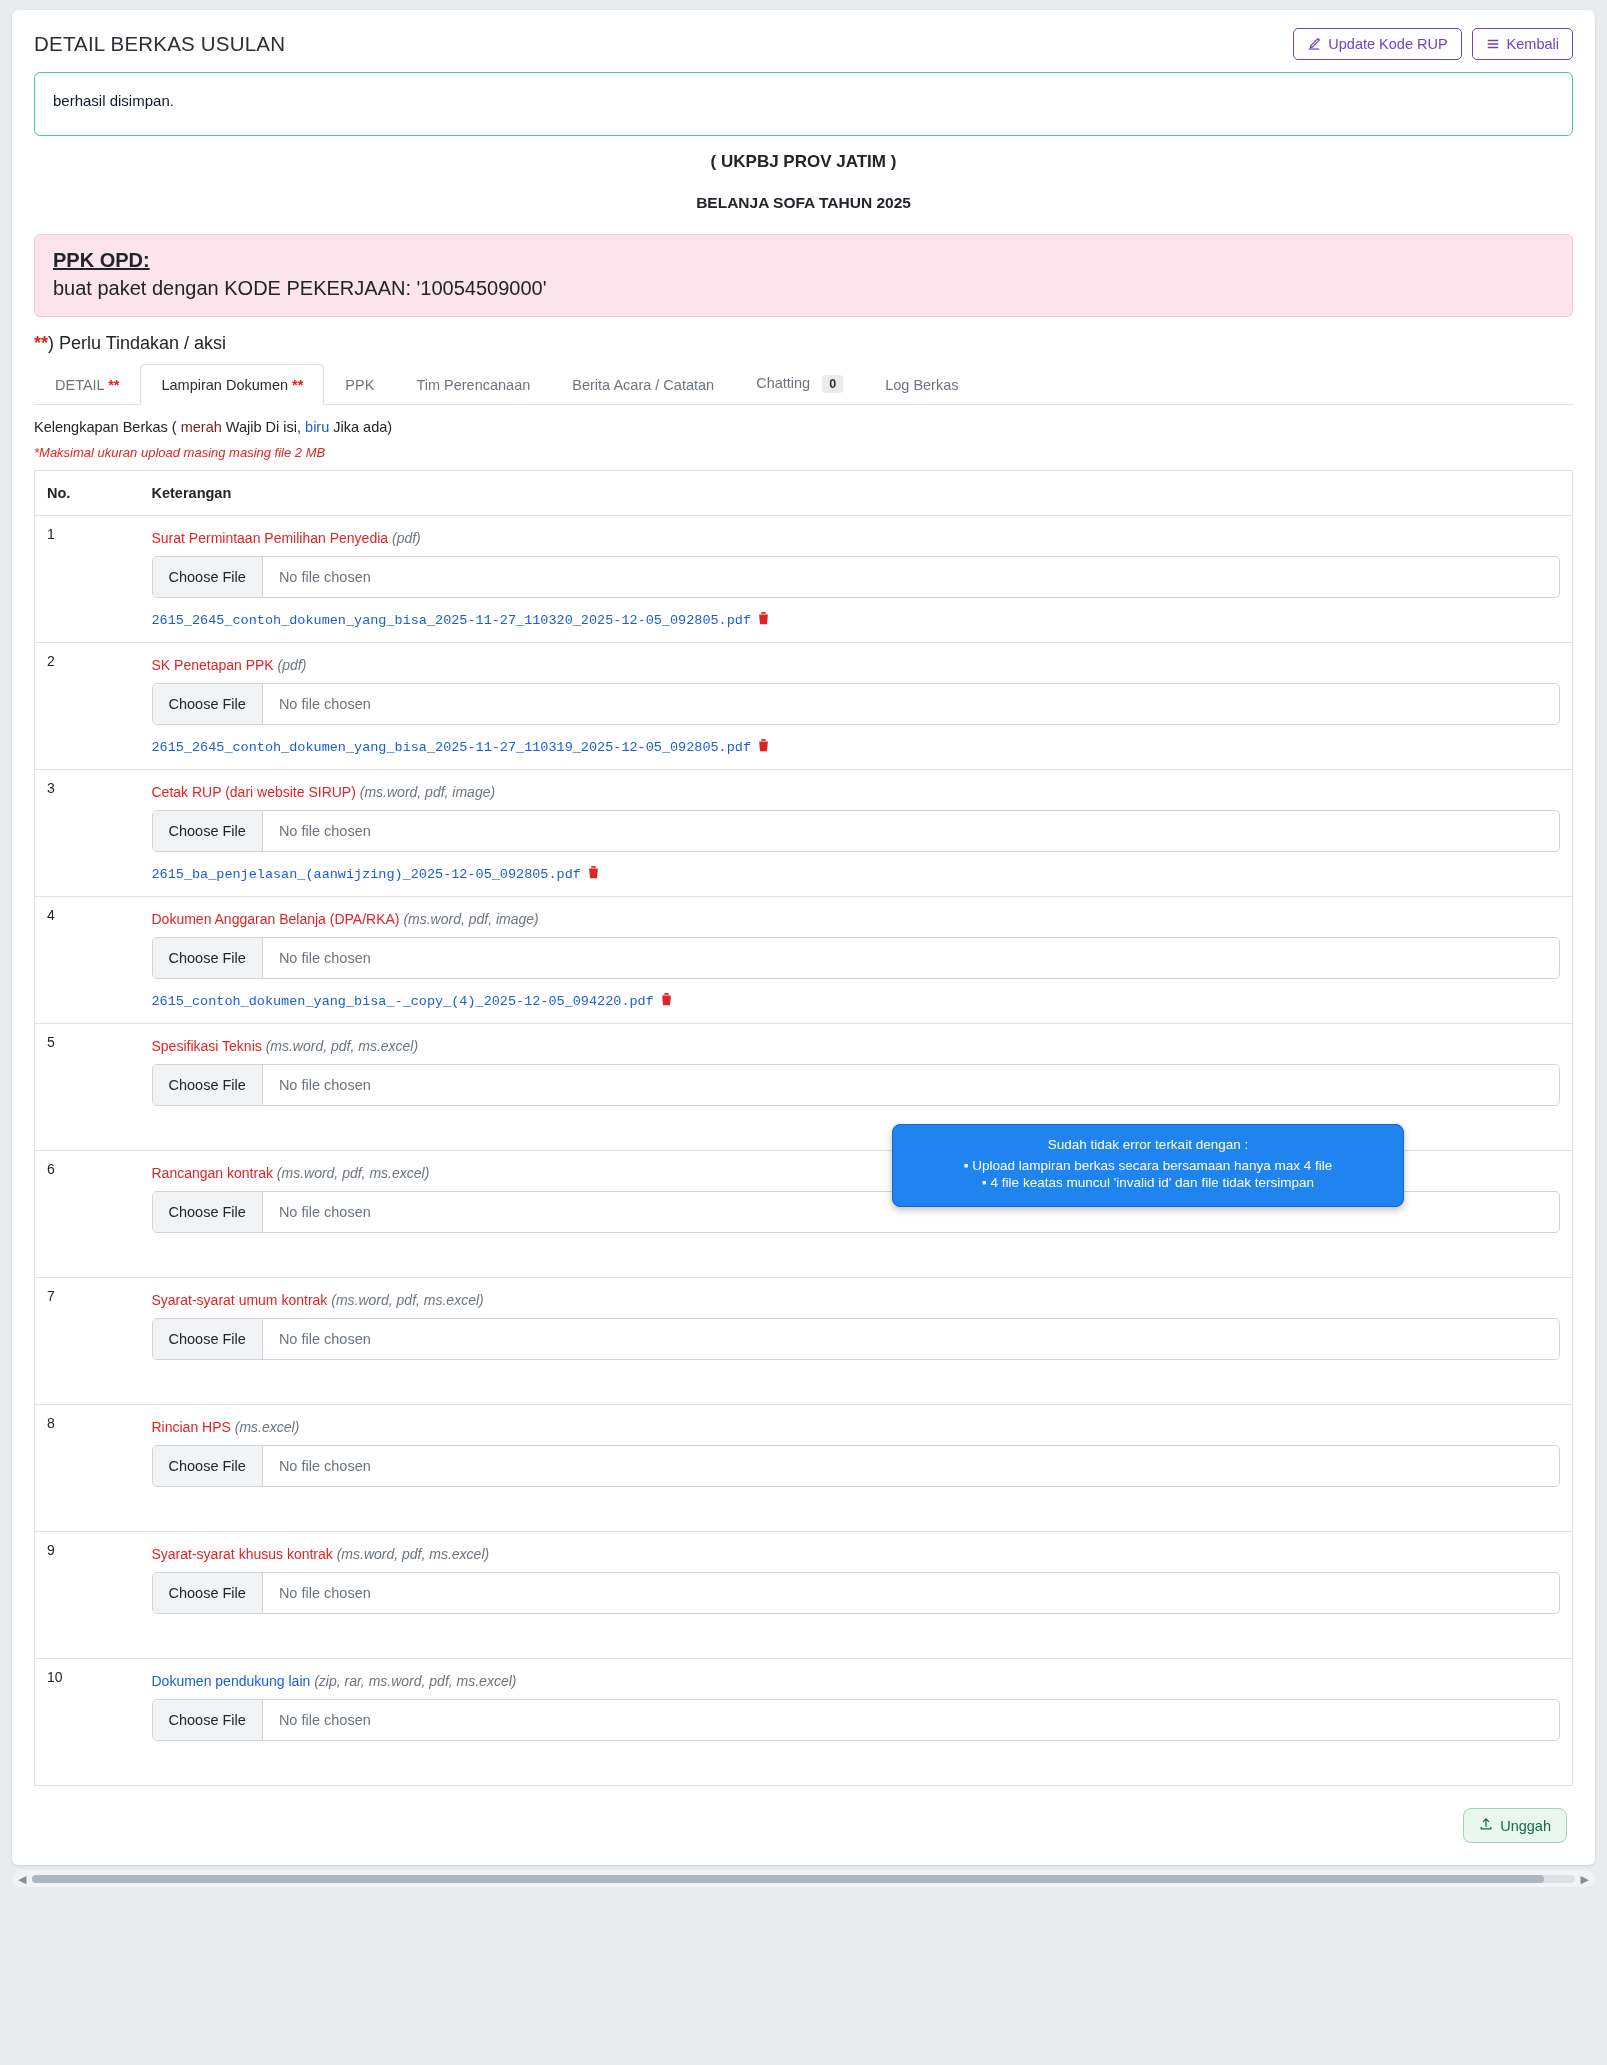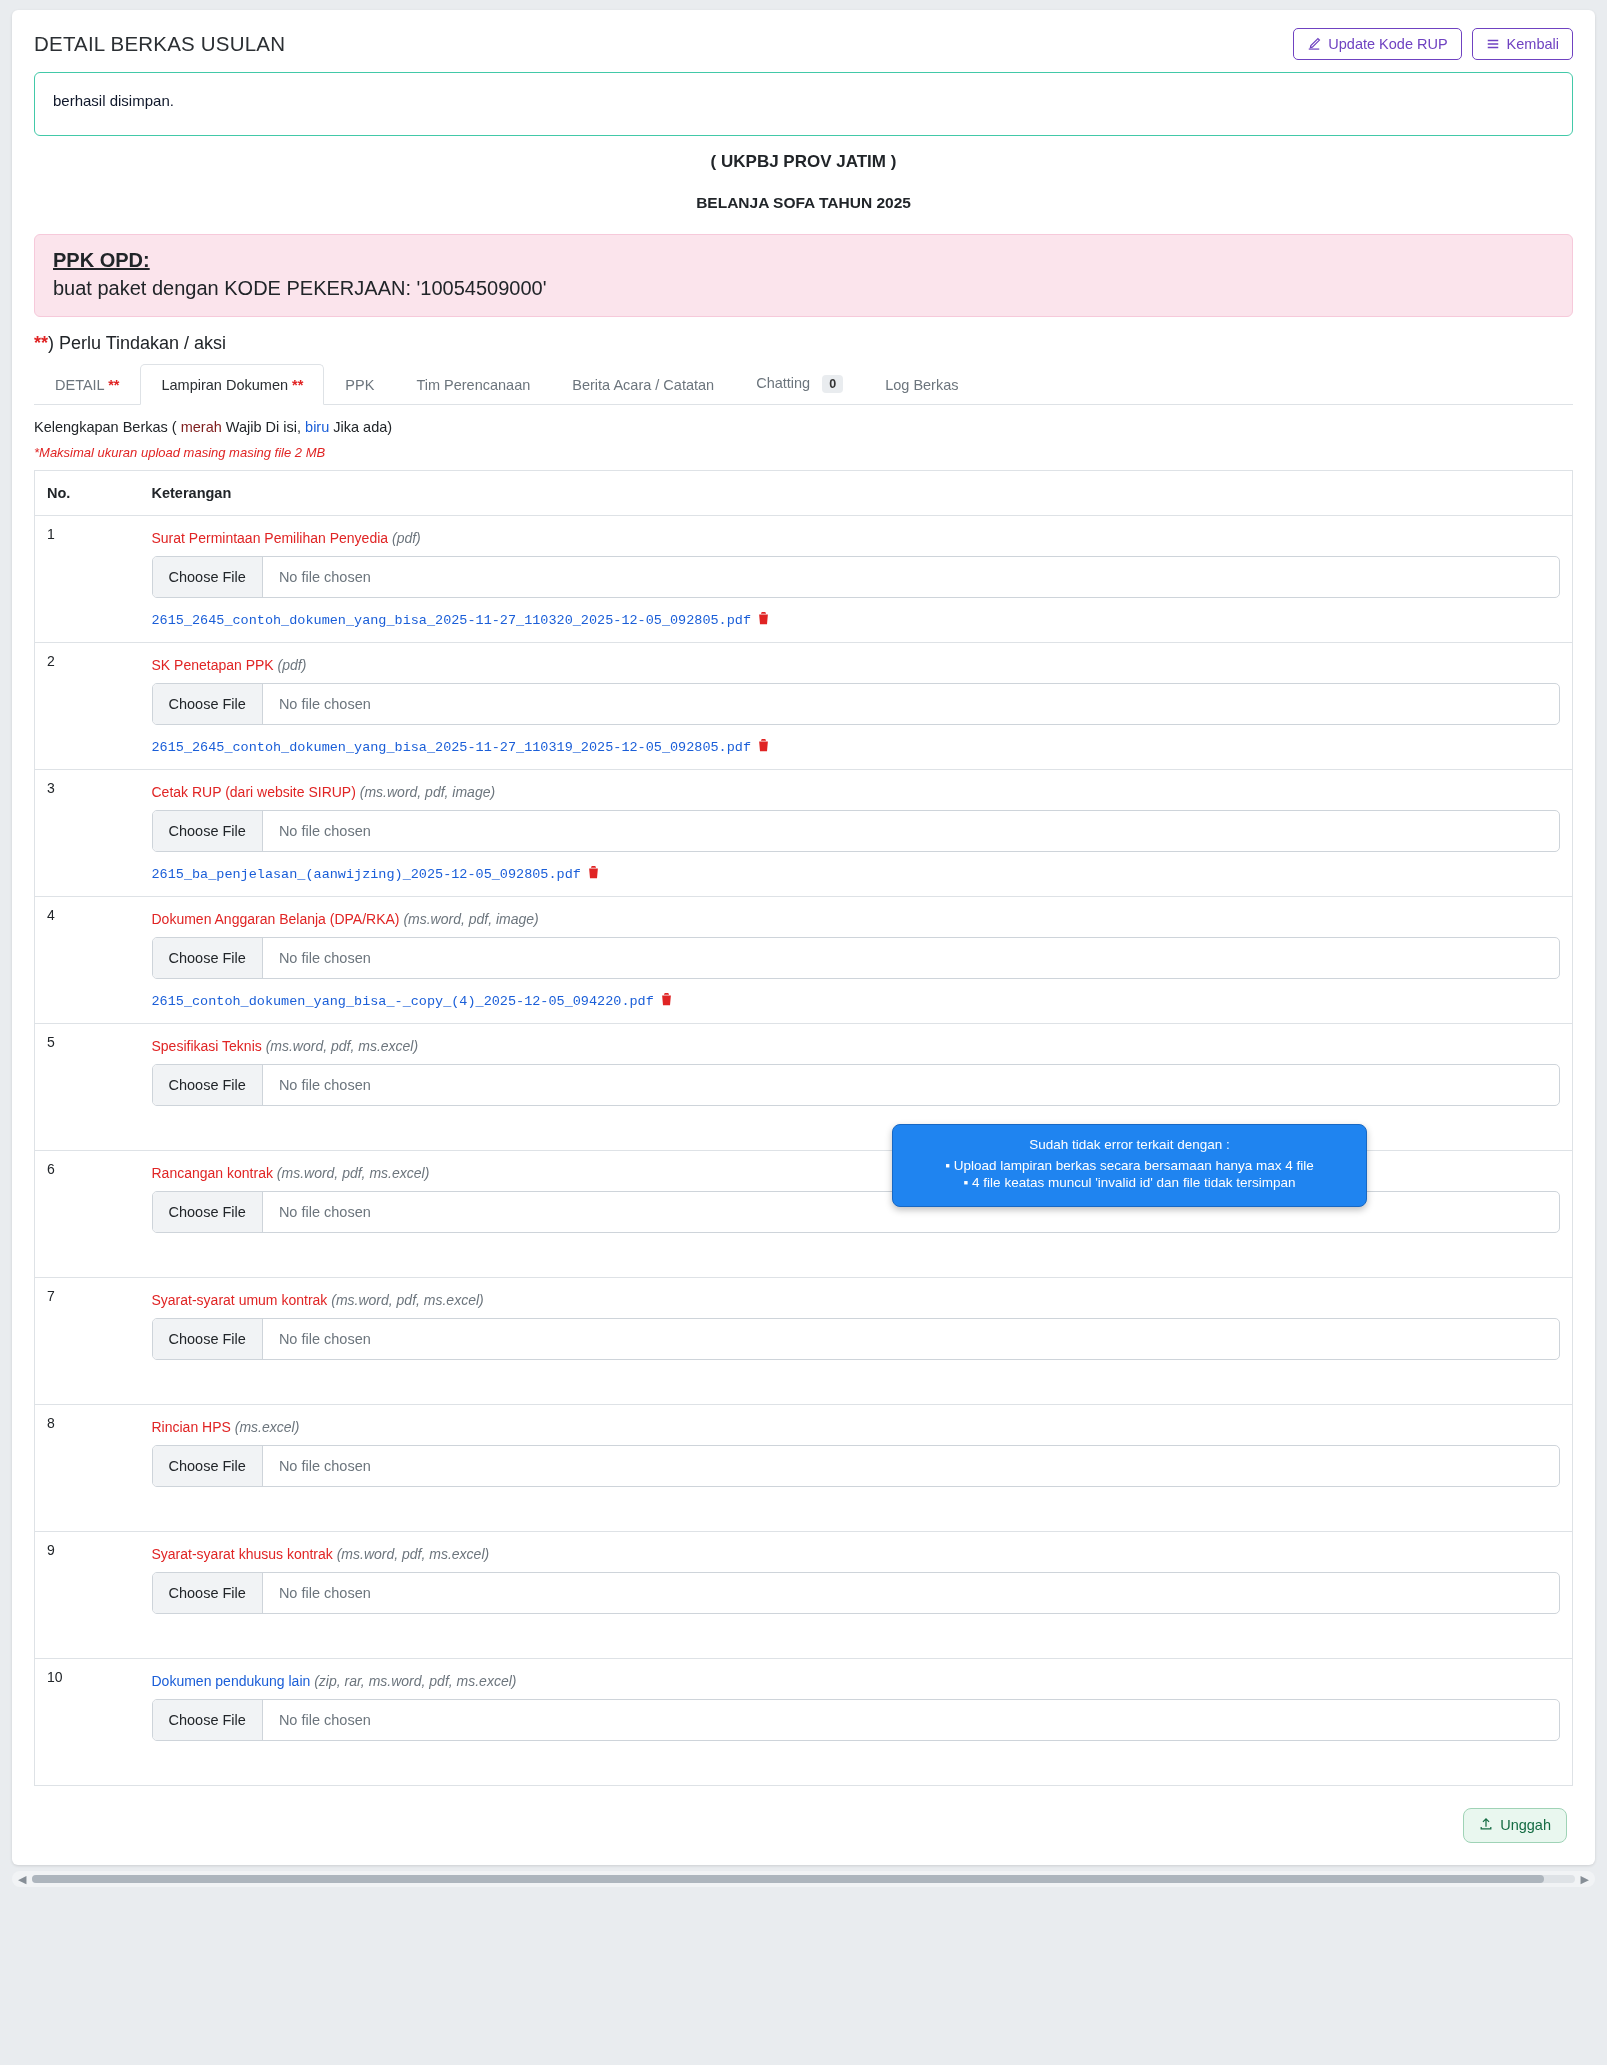--- a/index.html
+++ b/index.html
@@ -220,21 +220,21 @@
     color: #1a5ed8;
     text-decoration: none;
     word-break: break-all;
   }
   .trash { cursor: pointer; line-height: 1; }
   
   .tooltip {
     position: absolute;
     left: 880px;
     top: 1114px;
-    width: 475px;
+    width: 512px;
     background: #1f84f0;
     border: 1px solid #1768c4;
     border-radius: 8px;
     color: #fff;
     font-size: 13.5px;
     padding: 12px 14px 14px 14px;
     box-shadow: 0 3px 7px rgba(0,0,0,0.25);
     z-index: 20;
   }
   .tooltip .t-title { text-align: center; margin-bottom: 6px; }
@@ -251,20 +251,21 @@
     padding: 22px 6px 12px 0;
   }
   .btn-unggah {
     border: 1px solid #9fd3b6;
     background: #e9f7ef;
     color: #146c43;
     border-radius: 8px;
     font-size: 14.5px;
     padding: 8px 15px;
     display: inline-flex;
+    align-items: center;
     gap: 7px;
     cursor: pointer;
   }
   
   .hscroll {
     margin-top: 6px;
     height: 16px;
     background: #f1f3f5;
     border-radius: 8px;
     position: relative;

